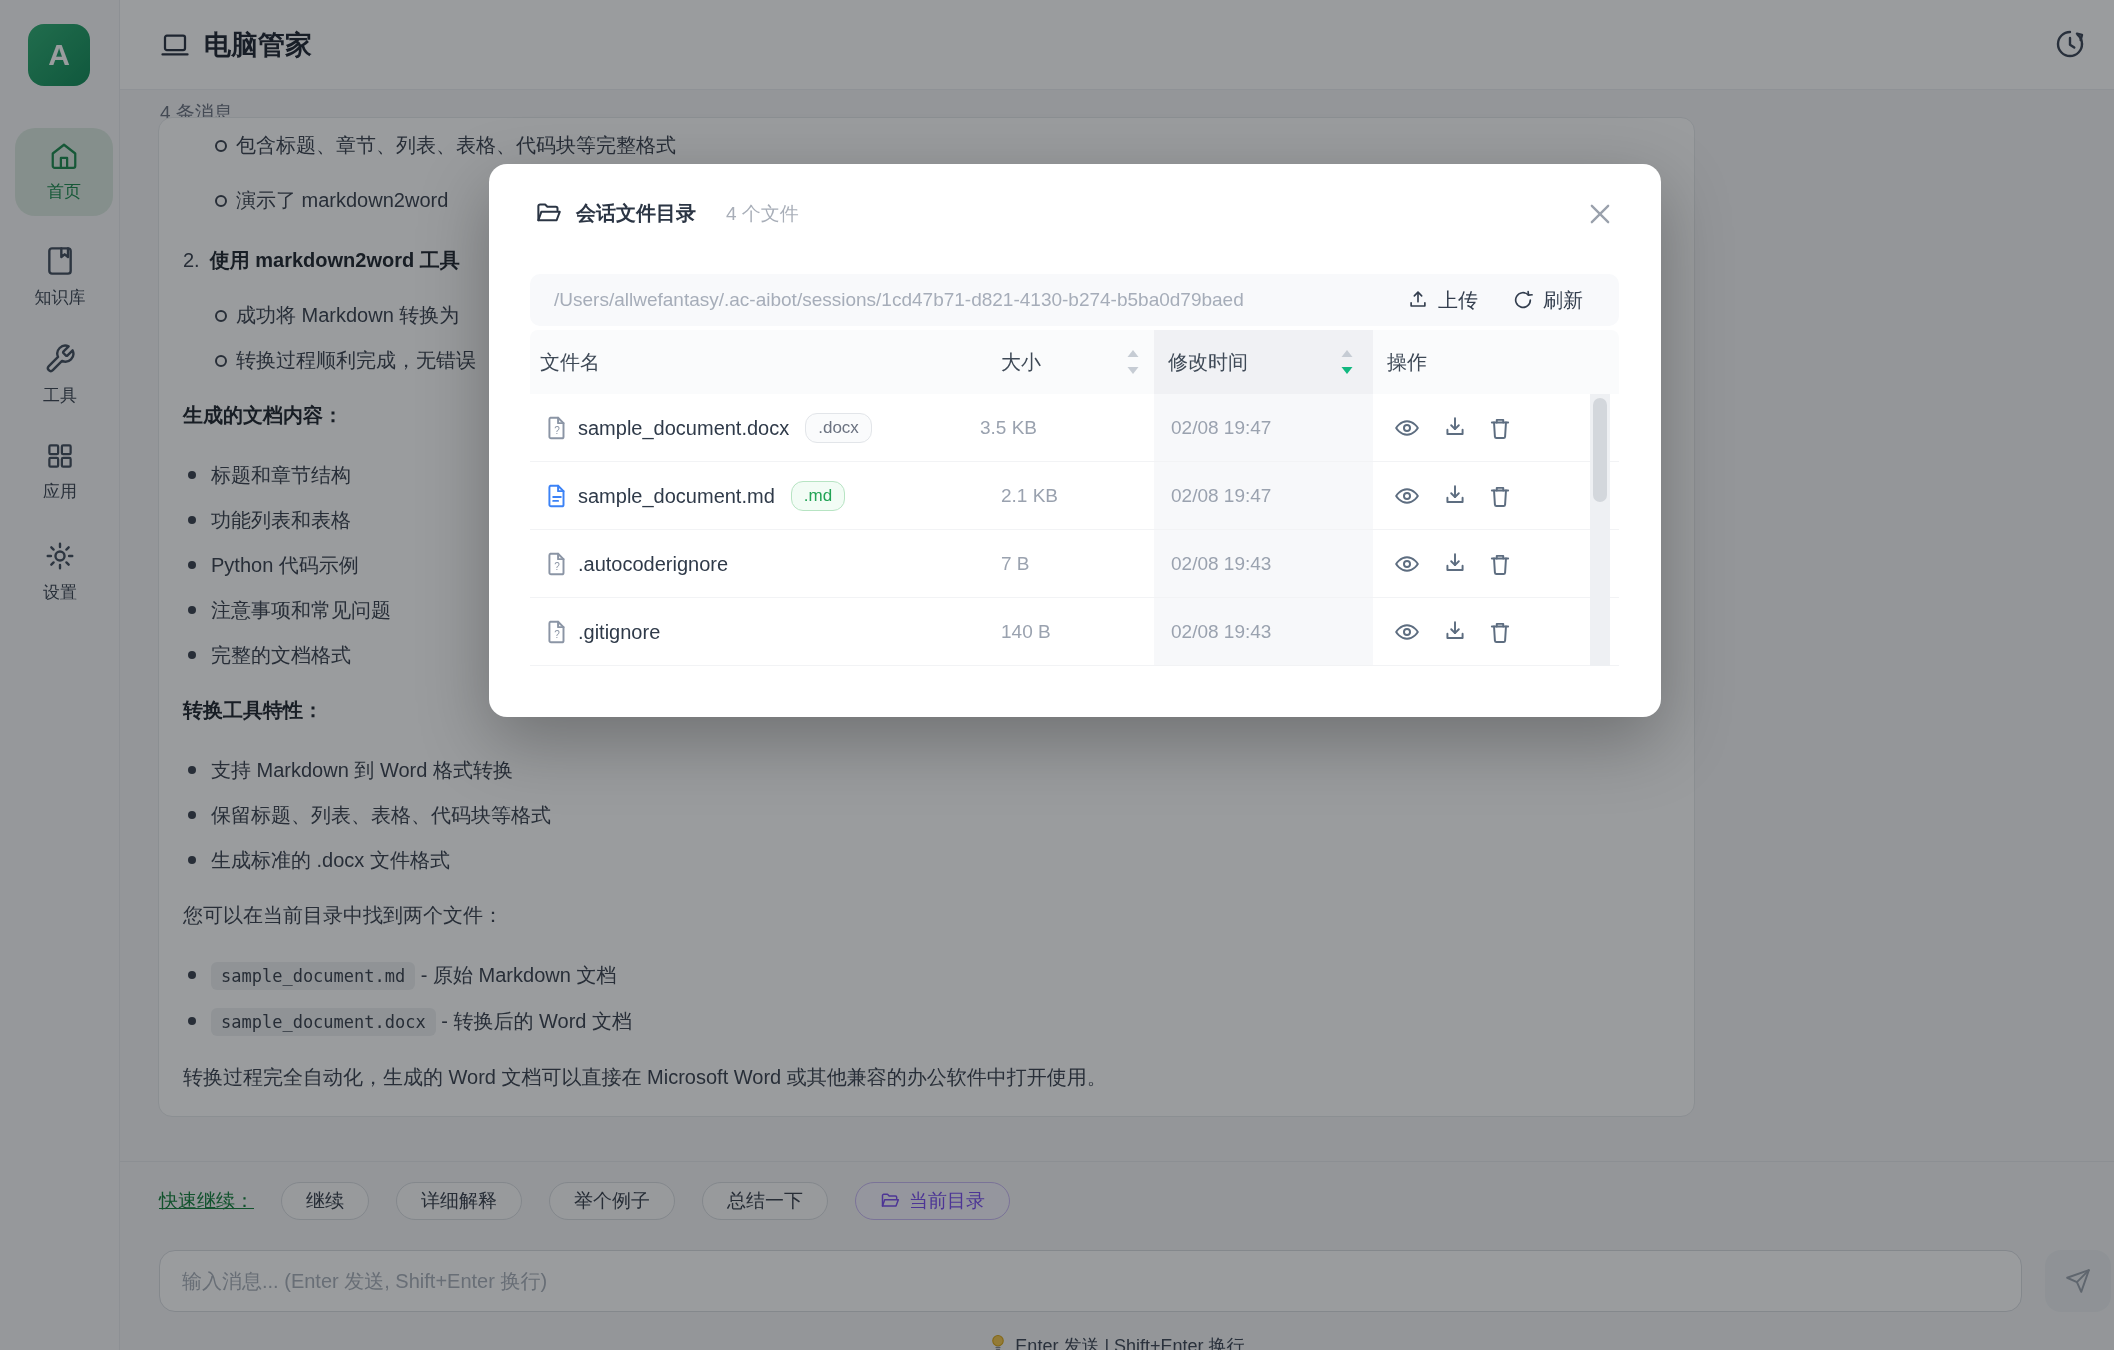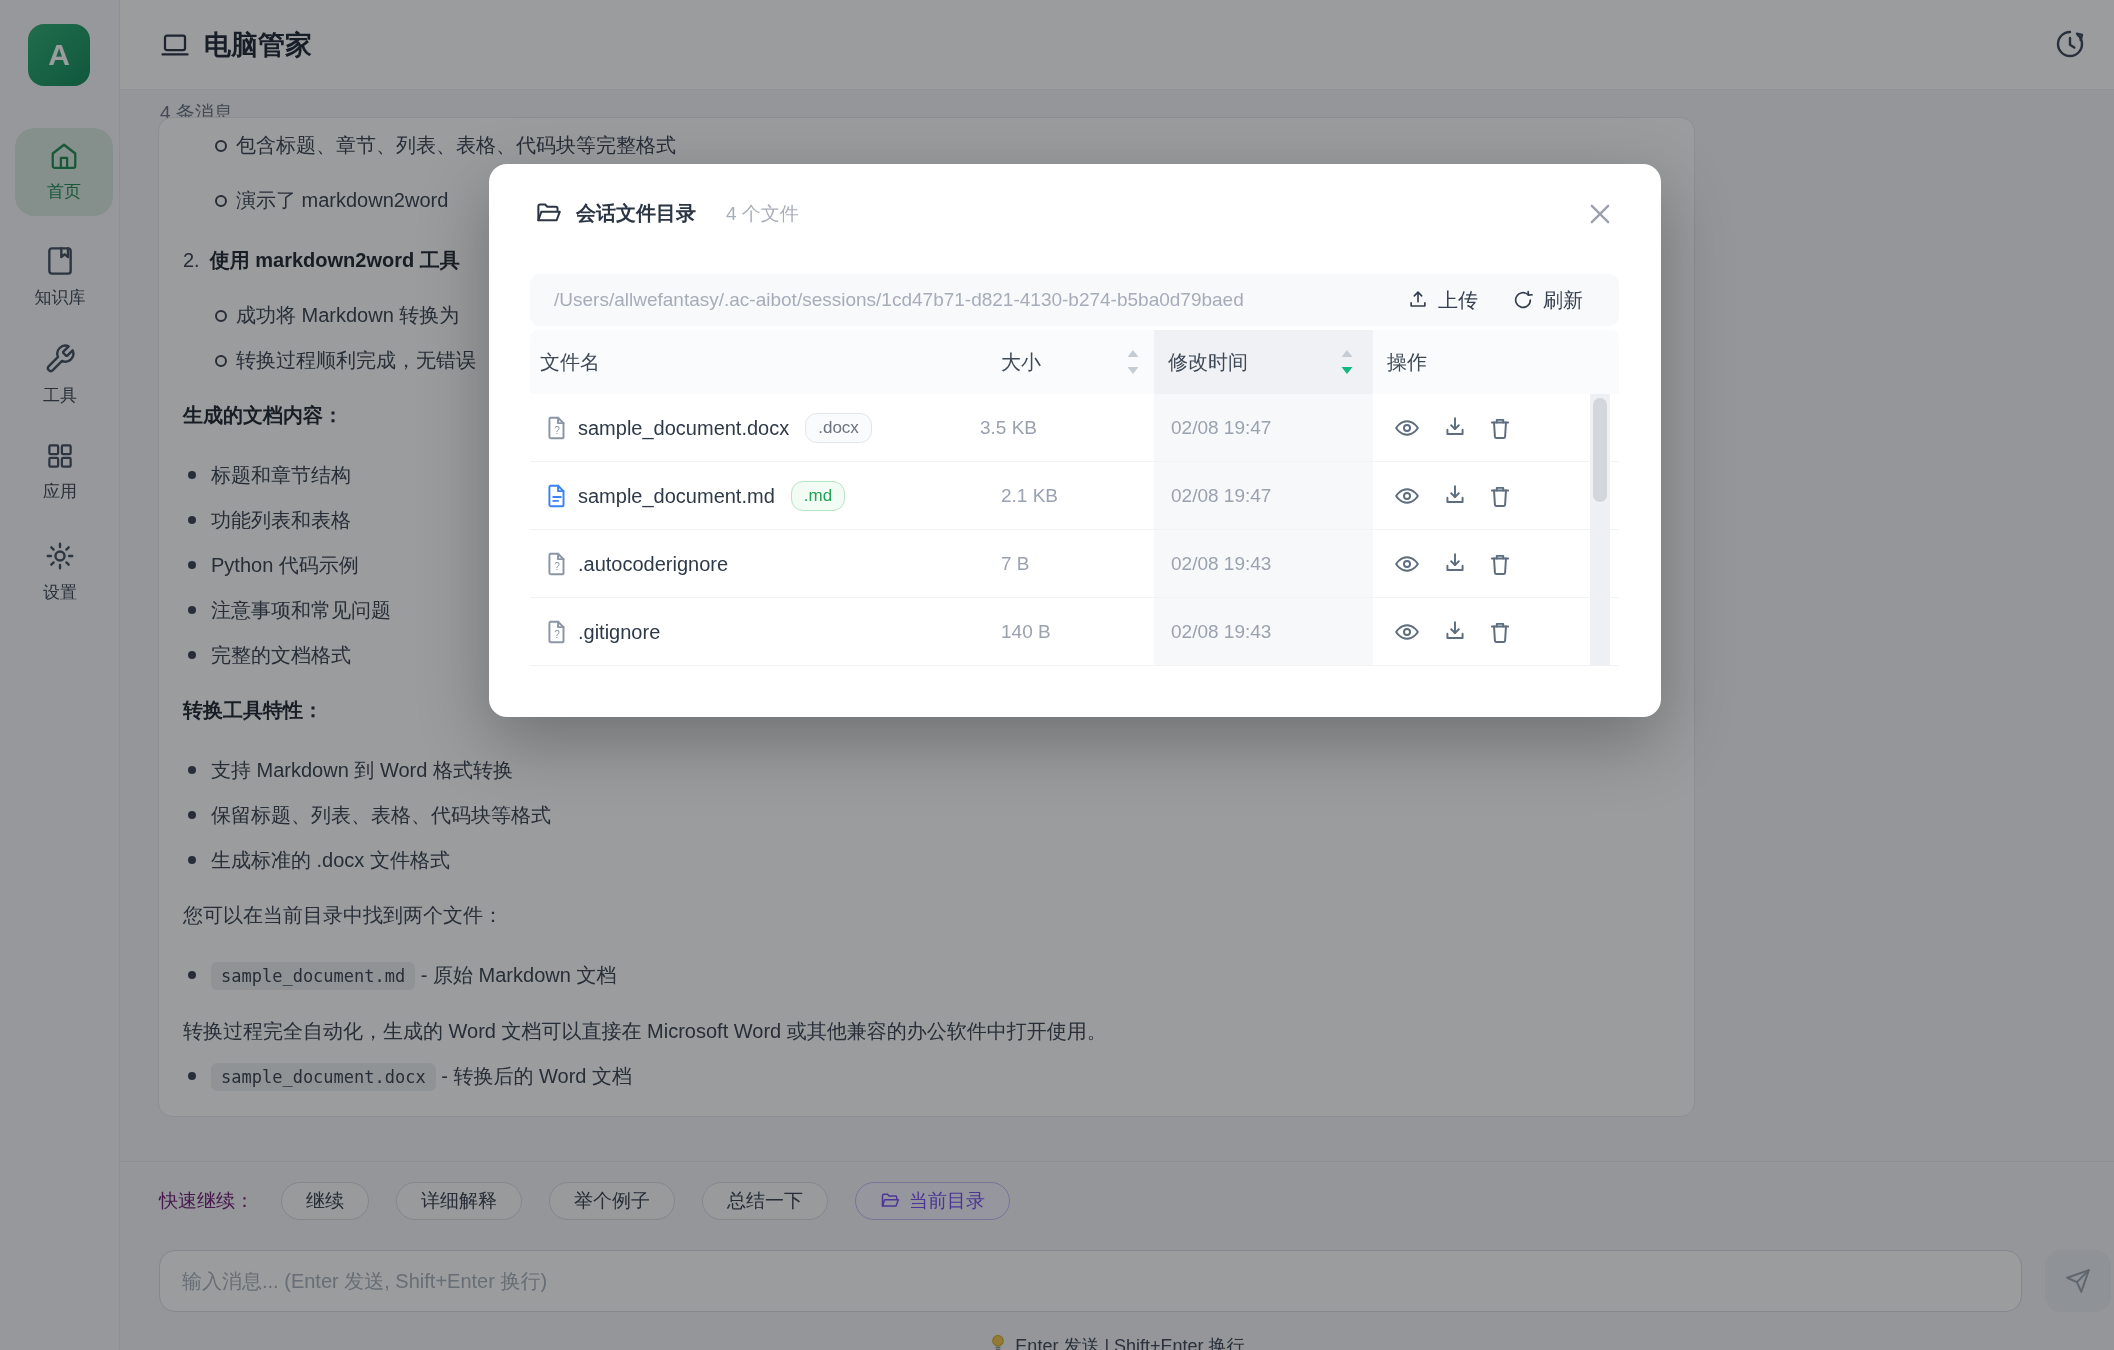--- a/index.html
+++ b/index.html
@@ -37,21 +37,21 @@
   .l-disc::before{content:"";position:absolute;left:5px;top:11px;width:8px;height:8px;background:#3b4350;border-radius:50%;}
   .l-heading{font-weight:bold;color:#20262f;}
   .l-ordered .num{margin-right:10px;}
   .l-ordered .txt{font-weight:bold;color:#20262f;}
   .code-chip{font-family:"DejaVu Sans Mono","Liberation Mono",monospace;font-size:17px;background:#eef0f2;
     border-radius:6px;padding:4px 10px;color:#39414d;}
 
   
   .footer-divider{position:absolute;left:0;top:1071px;width:1994px;border-top:1px solid #e7e9ec;}
   .quick-row{position:absolute;left:39px;top:1092px;display:flex;align-items:center;gap:27px;}
-  .quick-label{font-size:19px;color:#701a75;}
+  .quick-label{font-size:19px;color:#15803d;text-decoration:underline;}
   .pill{height:38px;padding:0 24px;border-radius:19px;border:1px solid #d9dce0;background:#fbfbfc;
     display:flex;align-items:center;font-size:19px;color:#39414d;gap:9px;}
   .pill-dir{border-color:#c9b8f5;color:#7a4ff0;background:#f7f4ff;}
   .input-box{position:absolute;left:39px;top:1160px;width:1863px;height:62px;border-radius:16px;
     border:1px solid #d9dce1;background:#fff;}
   .input-box input{width:100%;height:100%;border:none;outline:none;background:transparent;border-radius:16px;
     padding:0 22px;font-size:20px;color:#39414d;font-family:inherit;}
   .input-box input::placeholder{color:#a9b0ba;}
   .send-btn{position:absolute;left:1925px;top:1160px;width:66px;height:62px;border-radius:16px;background:#eceef1;
     display:flex;align-items:center;justify-content:center;color:#9aa2ad;}
@@ -184,22 +184,22 @@
     <div class="line l-disc">功能列表和表格</div>
     <div class="line l-disc">Python 代码示例</div>
     <div class="line l-disc">注意事项和常见问题</div>
     <div class="line l-disc">完整的文档格式</div>
     <div class="line l-heading gm">转换工具特性：</div>
     <div class="line l-disc gl">支持 Markdown 到 Word 格式转换</div>
     <div class="line l-disc">保留标题、列表、表格、代码块等格式</div>
     <div class="line l-disc">生成标准的 .docx 文件格式</div>
     <div class="line gm">您可以在当前目录中找到两个文件：</div>
     <div class="line l-disc gl"><span class="code-chip">sample_document.md</span><span> - 原始 Markdown 文档</span></div>
+    <div class="line l-disc"><span class="code-chip">sample_document.docx</span><span> - 转换后的 Word 文档</span></div>
     <div class="line gm">转换过程完全自动化，生成的 Word 文档可以直接在 Microsoft Word 或其他兼容的办公软件中打开使用。</div>
-    <div class="line l-disc"><span class="code-chip">sample_document.docx</span><span> - 转换后的 Word 文档</span></div>
   </div>
 
   <div class="footer-divider"></div>
 
   <div class="quick-row">
     <span class="quick-label">快速继续：</span>
     <div class="pill">
         <span>继续</span>
       </div>
     <div class="pill">

